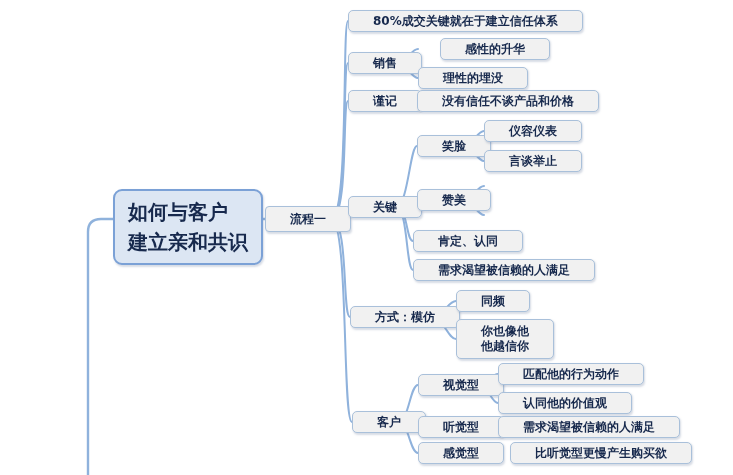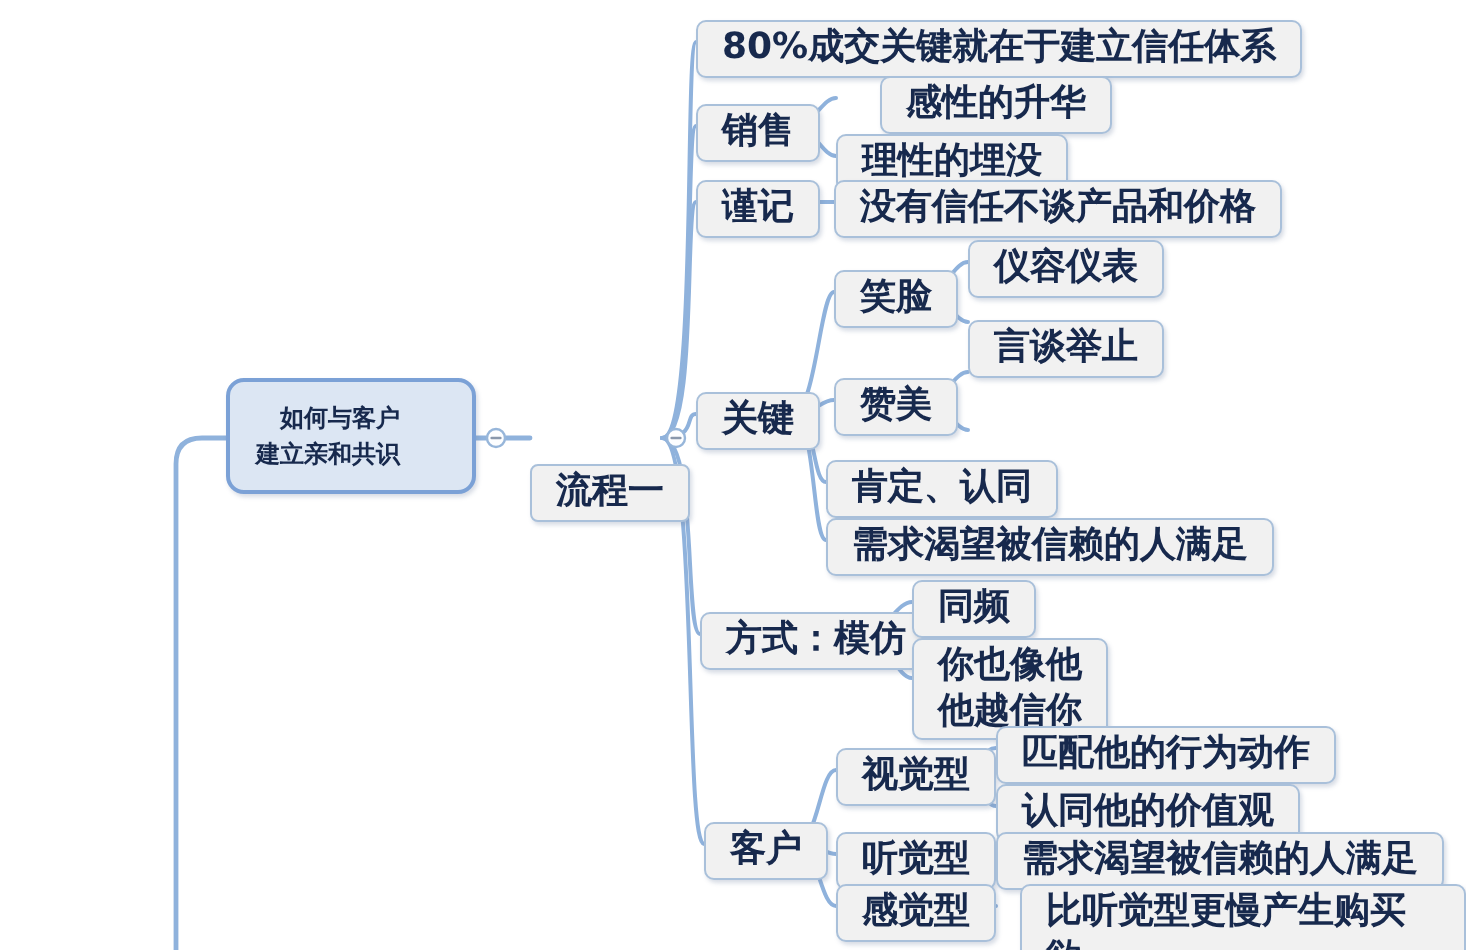--- a/index.html
+++ b/index.html
@@ -9,37 +9,37 @@
     background:#ffffff; overflow:hidden;
   }
   #edges { position:absolute; left:0; top:0; }
   .edge { fill:none; stroke:var(--line); stroke-width:2; stroke-linecap:round; }
   .edge.trunk { stroke-width:2.4; }
   .ctoggle-circle { fill:var(--collapse_fill); stroke:var(--collapse_stroke); stroke-width:1.2; }
   .ctoggle-minus { stroke:var(--collapse_minus); stroke-width:1.2; stroke-linecap:round; }
   .node {
     position:absolute; box-sizing:border-box;
     display:flex; align-items:center; justify-content:center;
-    padding:2px 12px;
+    padding:2px 24px;
     background:var(--topic_fill);
     border:1.4px solid var(--topic_border);
     border-radius:5px;
     color:var(--text);
-    font-weight:bold; font-size:18px; line-height:1.25;
+    font-weight:bold; font-size:12px; line-height:1.25;
     white-space:pre-line; text-align:left;
     box-shadow:1px 1.5px 2px rgba(110,130,160,.28);
   }
   .node.root {
     background:var(--root_fill);
     border:2px solid var(--root_border);
     border-radius:9px;
-    font-size:12px; line-height:1.5;
-    justify-content:flex-start; padding:6px 13px;text-align:right;
+    font-size:20px; line-height:1.5;
+    justify-content:flex-start; padding:6px 13px;
   }
-  .node.proc { border-radius:4px;margin-top:26px; }
+  .node.proc { border-radius:4px; }
   .node.multi { justify-content:flex-start; }
 </style>
 </head>
 <body>
 
 <div id="canvas">
 
   <svg id="edges" width="733" height="475" viewBox="0 0 733 475">
 
     <path class="edge trunk" d="M 113 219 L 101 219 Q 88 219 88 232 L 88 475"></path>
@@ -144,21 +144,21 @@
   <div class="node" style="left:350px;top:306px;min-width:82px;min-height:22px">方式：模仿</div>
   <div class="node" style="left:352px;top:411px;min-width:46px;min-height:22px">客户</div>
 
   <div class="node" style="left:440px;top:38px;min-width:86px;min-height:22px">感性的升华</div>
   <div class="node" style="left:418px;top:67px;min-width:86px;min-height:22px">理性的埋没</div>
 
   <div class="node" style="left:417px;top:90px;min-width:157px;min-height:22px">没有信任不谈产品和价格</div>
 
   <div class="node" style="left:417px;top:135px;min-width:46px;min-height:22px">笑脸</div>
   <div class="node" style="left:484px;top:120px;min-width:76px;min-height:22px">仪容仪表</div>
-  <div class="node" style="left:484px;top:160px;min-width:76px;min-height:22px">言谈举止</div>
+  <div class="node" style="left:484px;top:150px;min-width:76px;min-height:22px">言谈举止</div>
   <div class="node" style="left:417px;top:189px;min-width:46px;min-height:22px">赞美</div>
   <div class="node" style="left:413px;top:230px;min-width:88px;min-height:22px">肯定、认同</div>
   <div class="node" style="left:413px;top:259px;min-width:165px;min-height:22px">需求渴望被信赖的人满足</div>
 
   <div class="node" style="left:456px;top:290px;min-width:46px;min-height:22px">同频</div>
   <div class="node multi" style="left:456px;top:319px;min-width:74px;min-height:40px">你也像他
 他越信你</div>
 
   <div class="node" style="left:418px;top:374px;min-width:60px;min-height:22px">视觉型</div>
   <div class="node" style="left:498px;top:363px;min-width:121px;min-height:22px">匹配他的行为动作</div>

